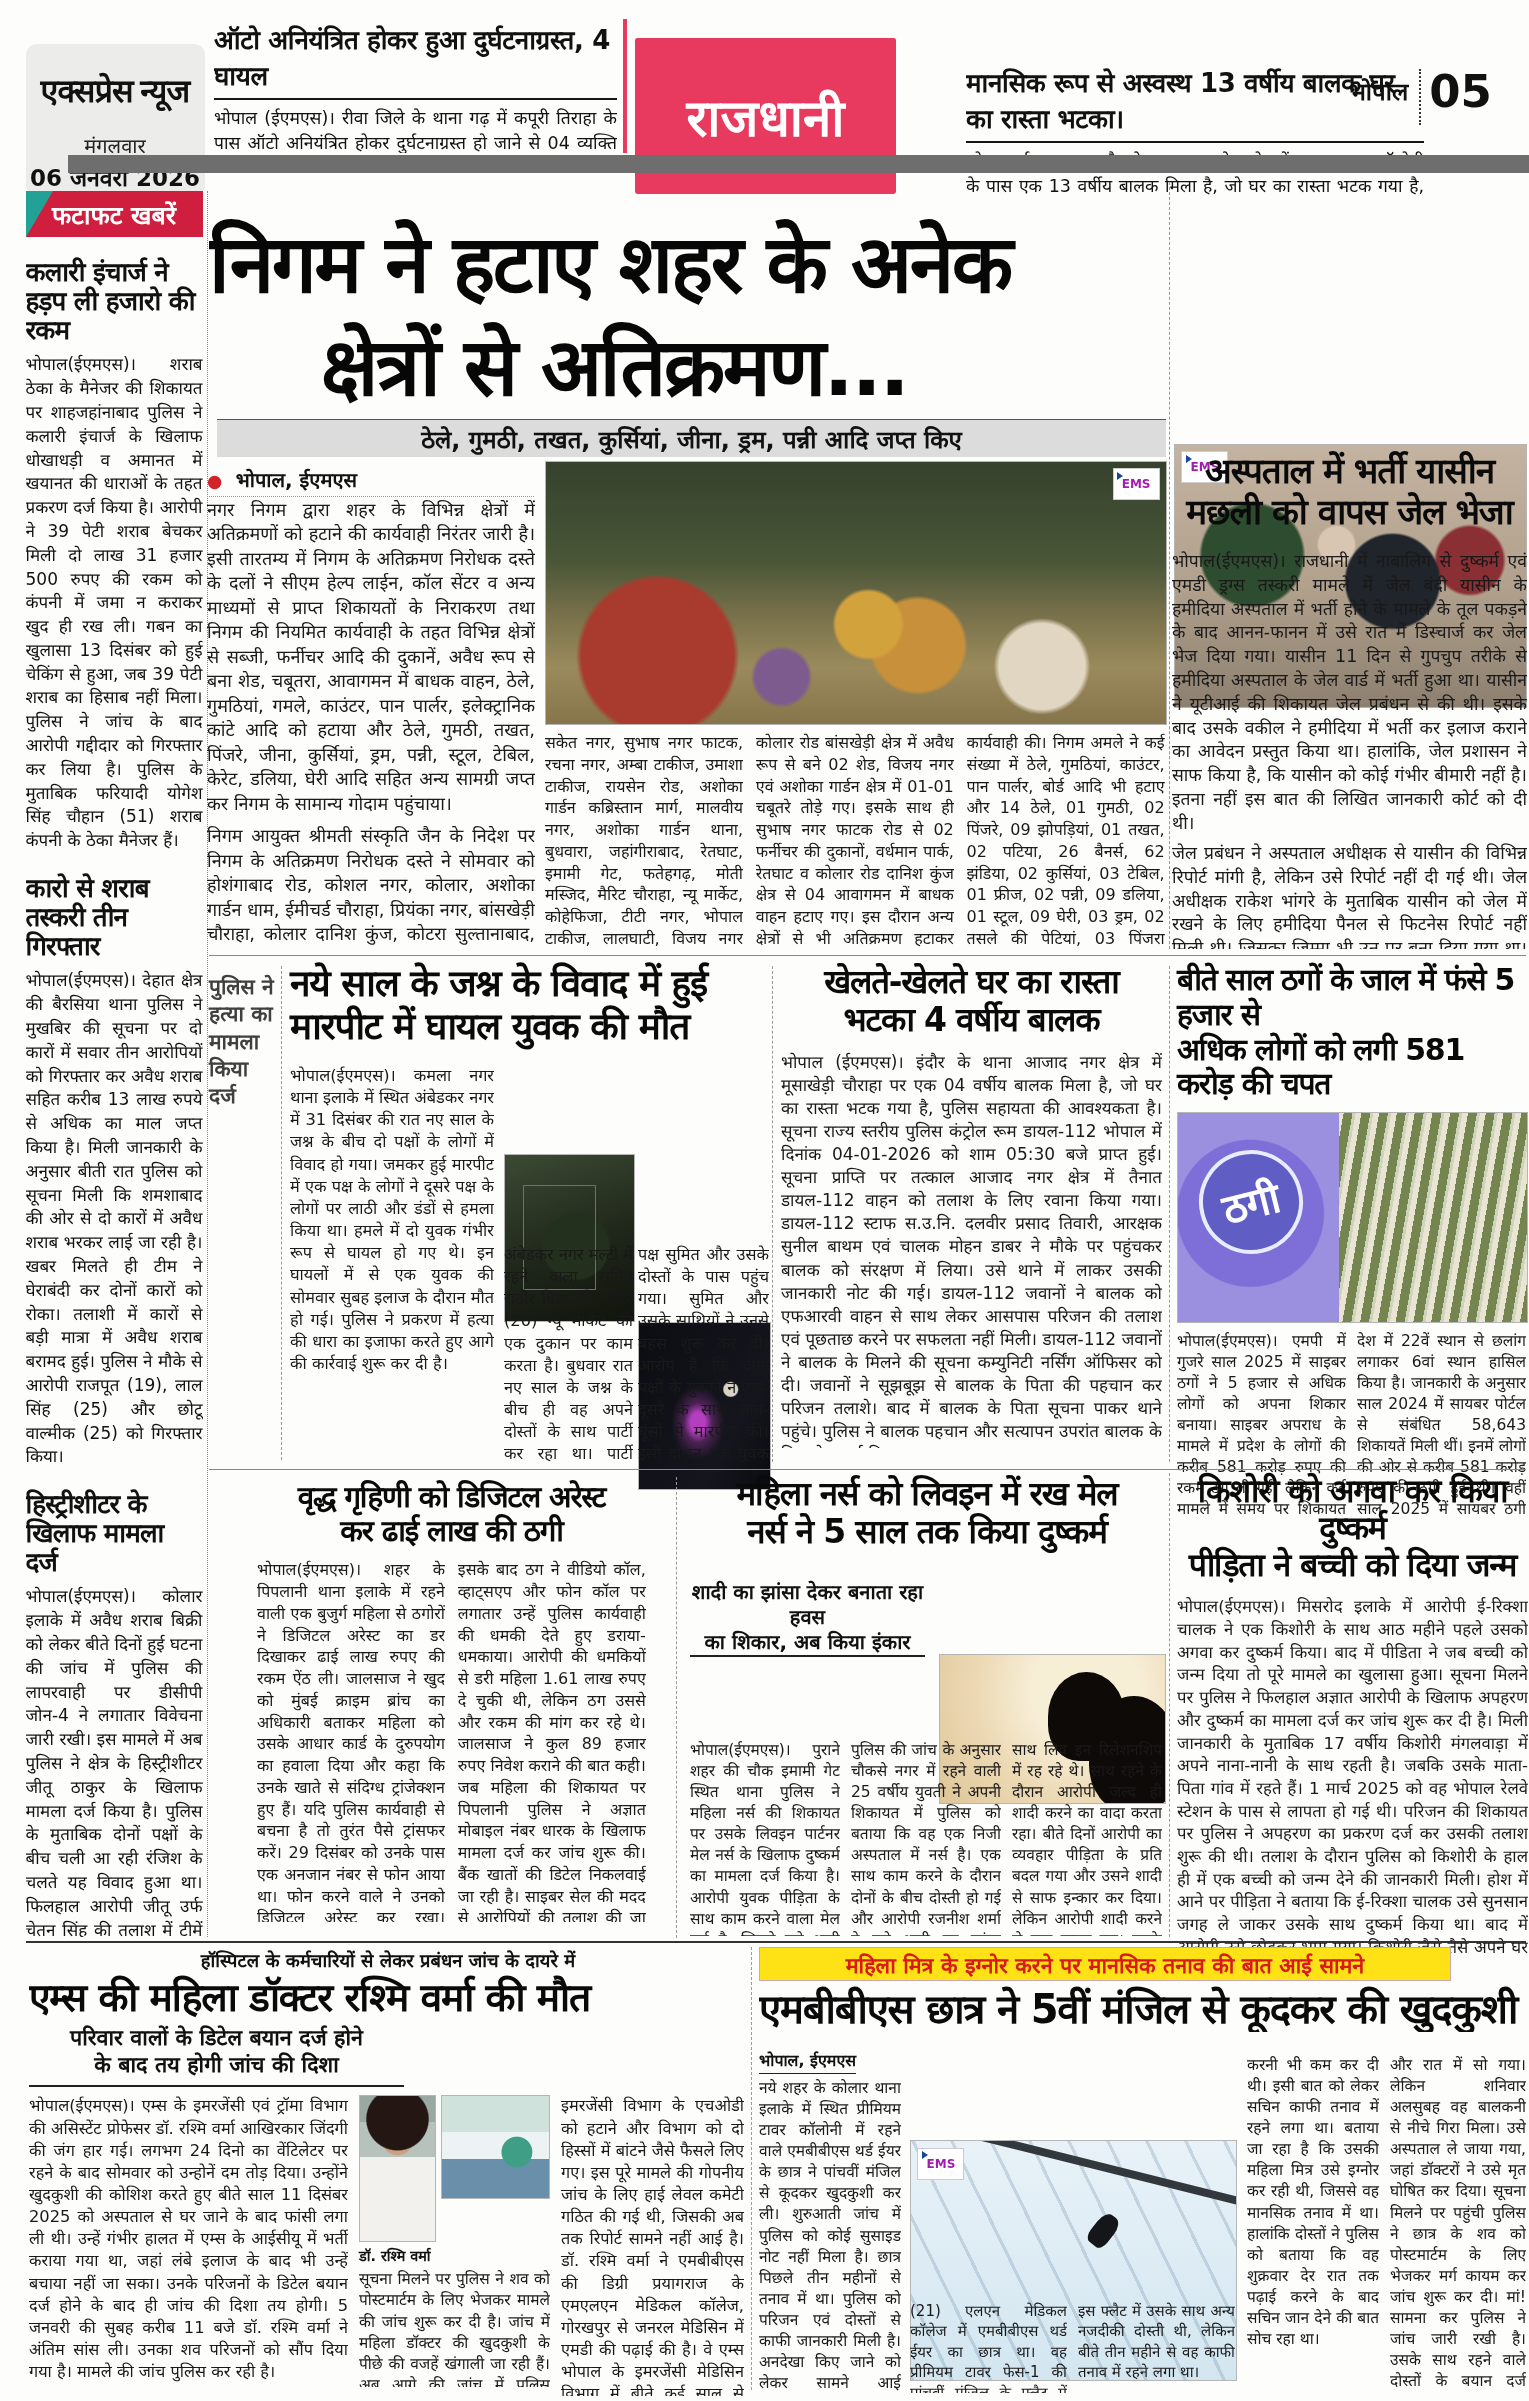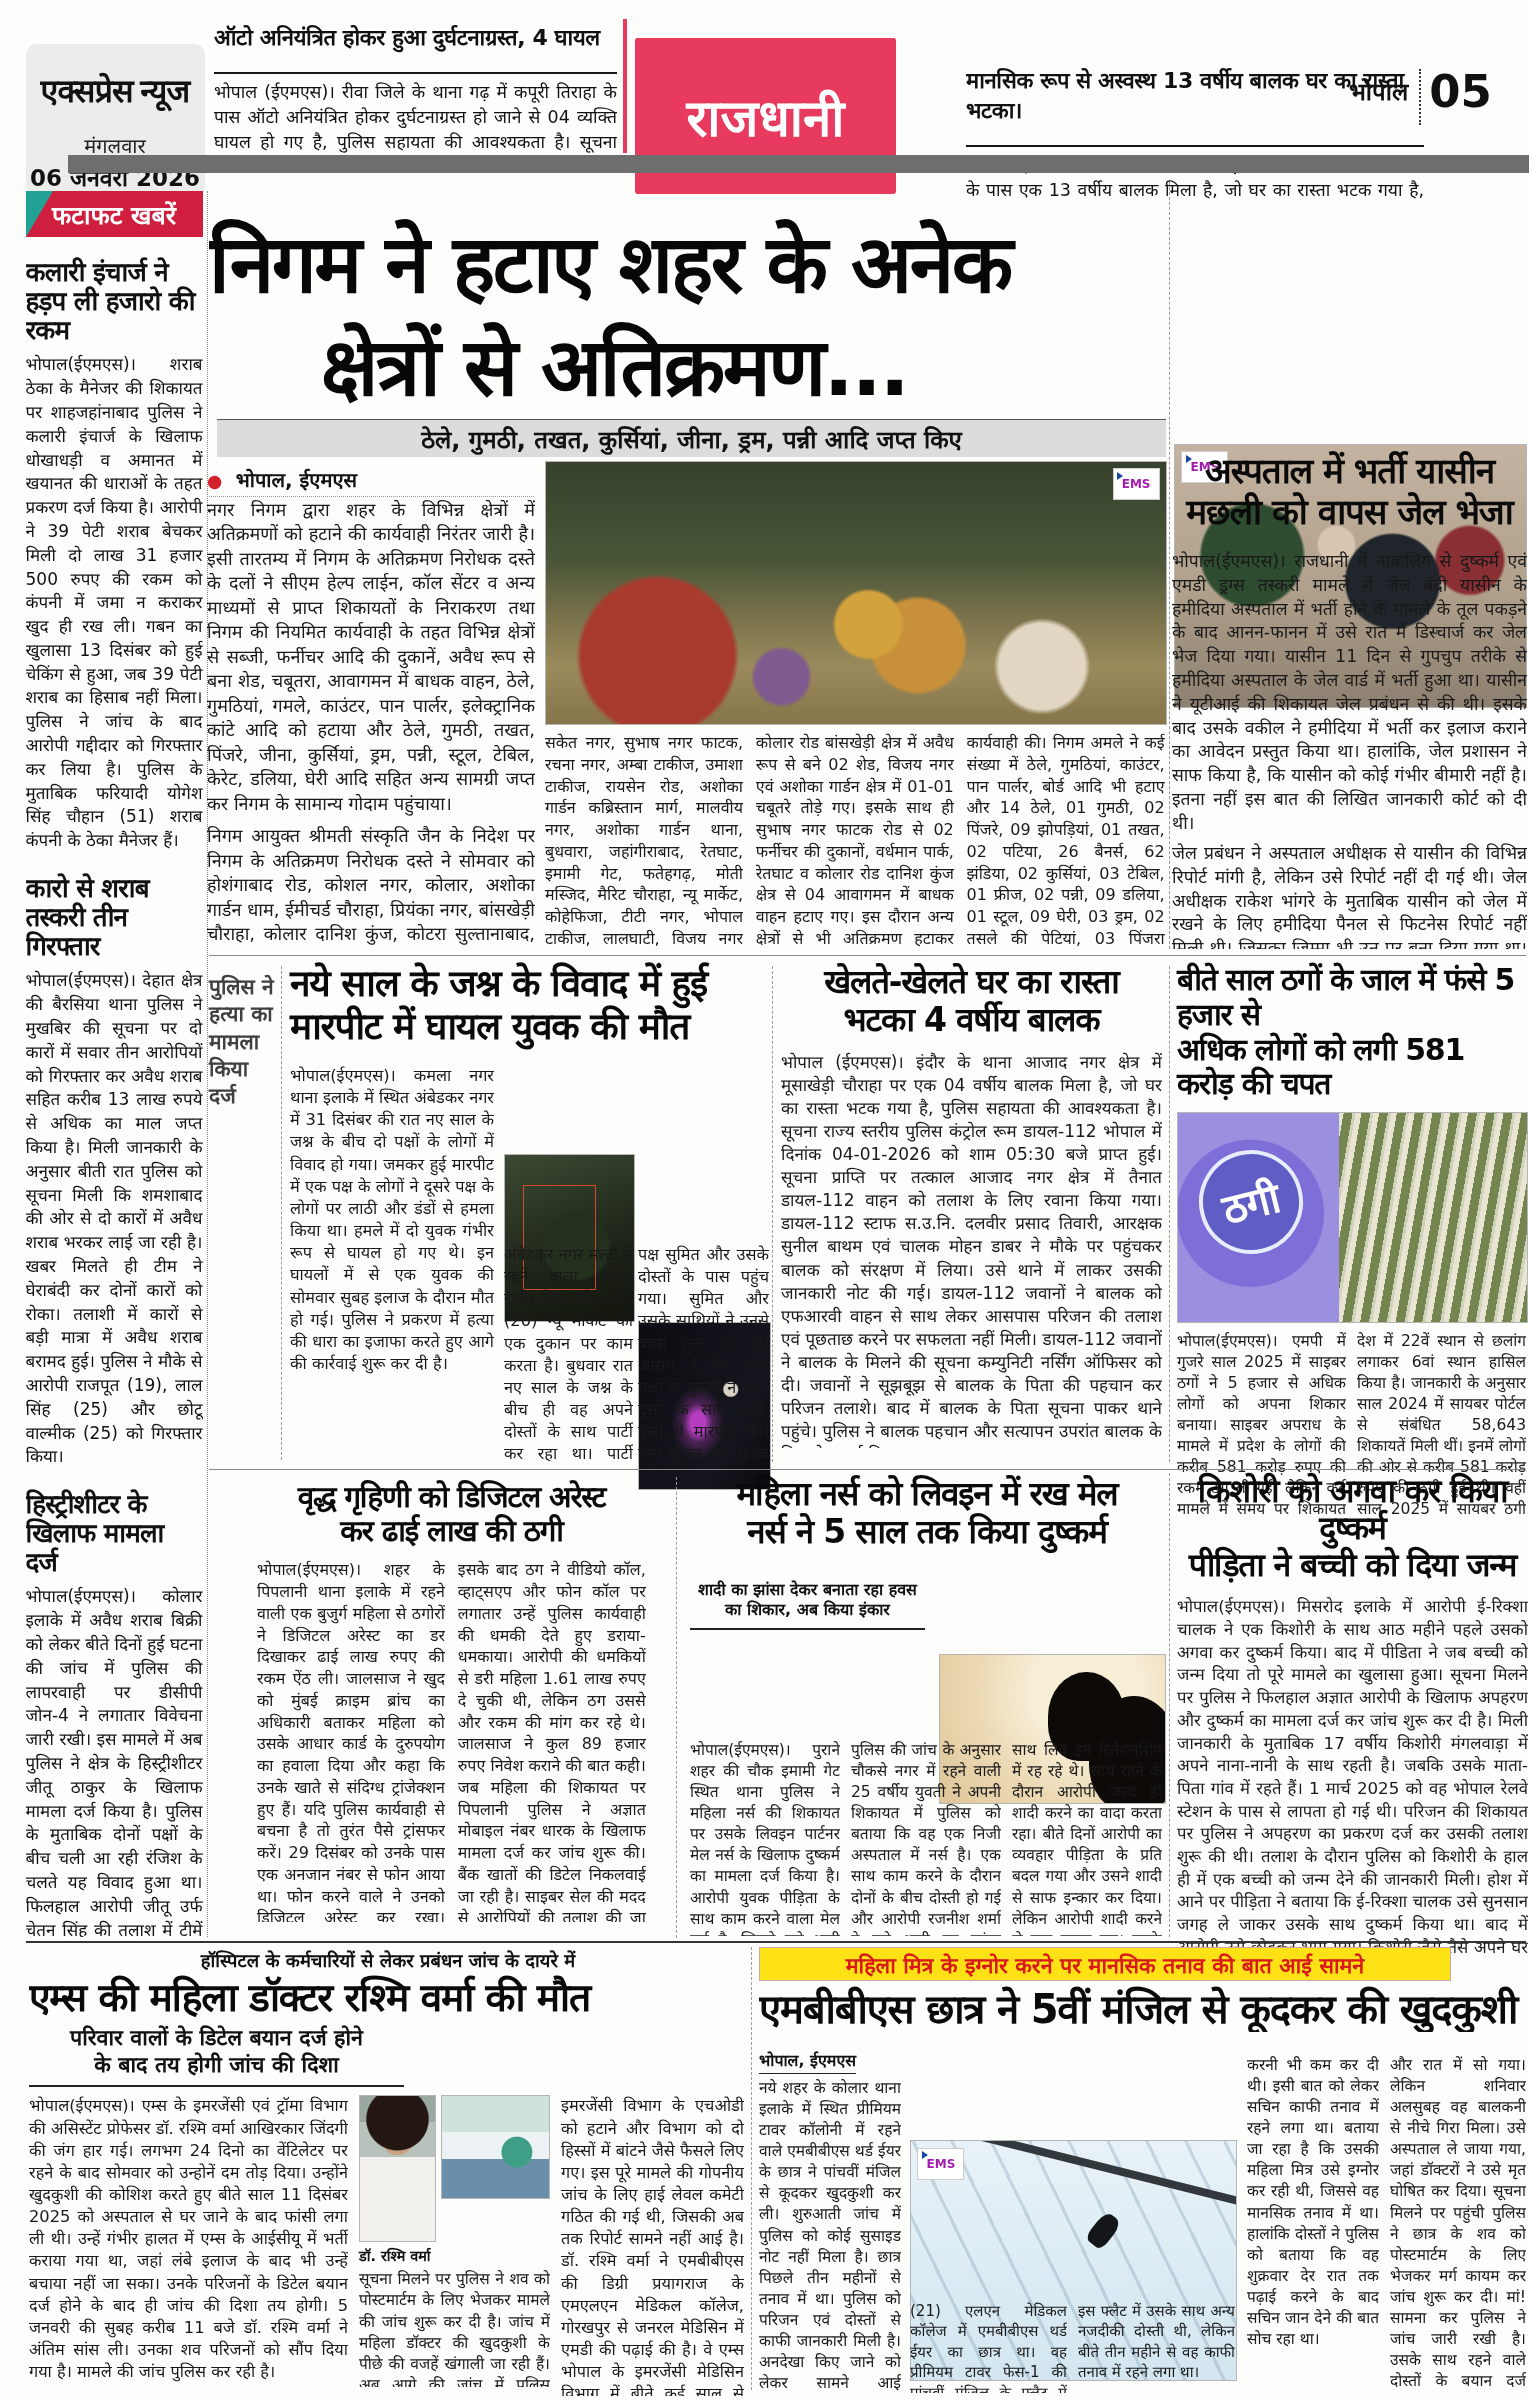--- a/index.html
+++ b/index.html
@@ -10,21 +10,21 @@
   .clip{overflow:hidden;}
   .bt{color:#191919;line-height:1.36;}
   .rule-h{background:#6e6e6e;}
   .dash-v{border-left:1.6px dashed #9a9a9a;width:0;}
   .dot-v{border-left:1.6px dotted #8a8a8a;width:0;}
   
   .masthead{background:#ececea;border-radius:11px;text-align:center;}
   .masthead .t{font-size:32px;font-weight:800;padding-top:24px;letter-spacing:-0.8px;font-family:Liberation Serif, serif;}
   .masthead .d1{font-size:20px;margin-top:21px;color:#222;}
   .masthead .d2{font-size:23px;font-weight:700;margin-top:1.6px;}
-  .brief .bh{font-size:22px;font-weight:800;border-bottom:2.4px solid #161616;padding-bottom:21px;letter-spacing:-0.4px;}
+  .brief .bh{font-size:26px;font-weight:800;border-bottom:2.4px solid #161616;padding-bottom:5px;letter-spacing:-0.4px;}
   .brief .bb{font-size:17.5px;line-height:1.42;margin-top:6.4px;}
   .sectionbox{background:#e73a5e;color:#fff;display:flex;align-items:center;justify-content:center;
               font-size:51px;font-weight:800;border-radius:2.4px;}
   .citypg{display:flex;align-items:flex-start;}
   .citypg .c{font-size:24px;font-weight:700;padding:4.8px 11px 8px 0;}
   .citypg .sep{border-left:2.4px dotted #333;height:56px;}
   .citypg .n{font-size:45px;font-weight:900;padding-left:8px;line-height:1;}
   
   .band{background:#d01f3e;color:#fff;height:46px;display:flex;align-items:center;justify-content:center;
         font-size:25px;font-weight:800;position:relative;}
@@ -264,21 +264,21 @@
       <div class="jt bt clip" style="width:188px;height:363px;font-size:16px;">इसके बाद ठग ने वीडियो कॉल, व्हाट्सएप और फोन कॉल पर लगातार उन्हें पुलिस कार्यवाही की धमकी देते हुए डराया-धमकाया। आरोपी की धमकियों से डरी महिला 1.61 लाख रुपए दे चुकी थी, लेकिन ठग उससे और रकम की मांग कर रहे थे। जालसाज ने कुल 89 हजार रुपए निवेश कराने की बात कही। जब महिला की शिकायत पर पिपलानी पुलिस ने अज्ञात मोबाइल नंबर धारक के खिलाफ मामला दर्ज कर जांच शुरू की। बैंक खातों की डिटेल निकलवाई जा रही है। साइबर सेल की मदद से आरोपियों की तलाश की जा रही है। पुलिस ने लोगों से अपील की है कि ऐसे कॉल आने पर तुरंत पुलिस को सूचना दें।</div>
     </div>
   </div>
 
   <div class="abs dash-v" style="left:676px;top:1477px;height:461px;"></div>
   <div class="abs" style="left:690px;top:1475px;width:474px;height:462px;">
     <div class="mh2" style="font-size:33px;text-align:center;">
       <div>महिला नर्स को लिवइन में रख मेल</div>
       <div>नर्स ने 5 साल तक किया दुष्कर्म</div>
     </div>
-    <div class="abs subh" style="left:0;top:105px;width:235px;font-size:16px;border-bottom:2.4px solid #222;padding-bottom:8px;">
+    <div class="abs subh" style="left:0;top:105px;width:235px;font-size:20px;border-bottom:2.4px solid #222;padding-bottom:0;">
       <div>शादी का झांसा देकर बनाता रहा हवस</div>
       <div>का शिकार, अब किया इंकार</div>
     </div>
     <div class="abs ph photo-sil" style="left:249px;top:102px;width:225px;height:148px;">
       <div class="h1s"></div>
       <div class="h2s"></div>
     </div>
     <div class="abs colrow" style="left:0;top:265px;width:474px;gap:11px;">
       <div class="jt bt clip" style="width:150px;height:196px;font-size:15.5px;">भोपाल(ईएमएस)। पुराने शहर की चौक इमामी गेट स्थित थाना पुलिस ने महिला नर्स की शिकायत पर उसके लिवइन पार्टनर मेल नर्स के खिलाफ दुष्कर्म का मामला दर्ज किया है। आरोपी युवक पीड़िता के साथ काम करने वाला मेल नर्स है, जिसने उसे शादी का झांसा देकर पांच साल तक लिवइन में रखते हुए उसका दैहिक शोषण किया।</div>
       <div class="jt bt clip" style="width:150px;height:196px;font-size:15.5px;">पुलिस की जांच के अनुसार चौकसे नगर में रहने वाली 25 वर्षीय युवती ने अपनी शिकायत में पुलिस को बताया कि वह एक निजी अस्पताल में नर्स है। एक साथ काम करने के दौरान दोनों के बीच दोस्ती हो गई और आरोपी रजनीश शर्मा ने उसे शादी का झांसा देकर अपने प्रेम-जाल में फंसा लिया। आरोप है कि जनवरी 2021 से दोनों एक</div>

